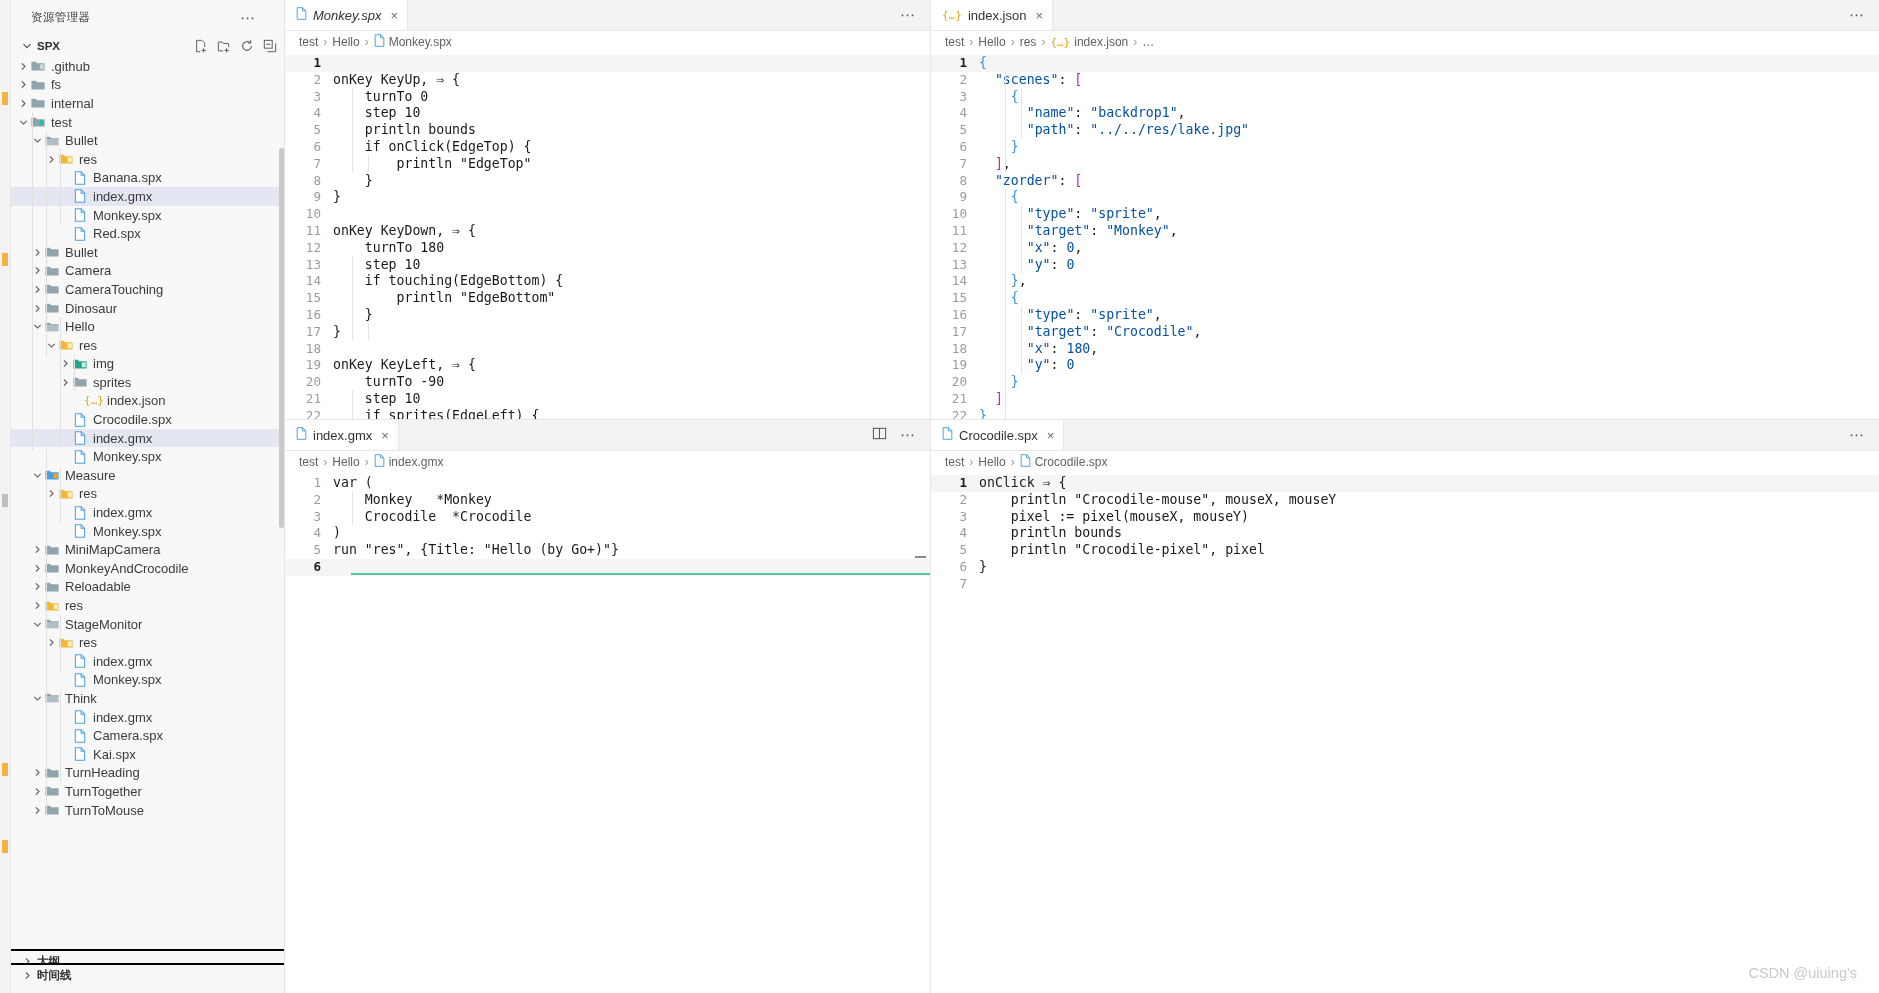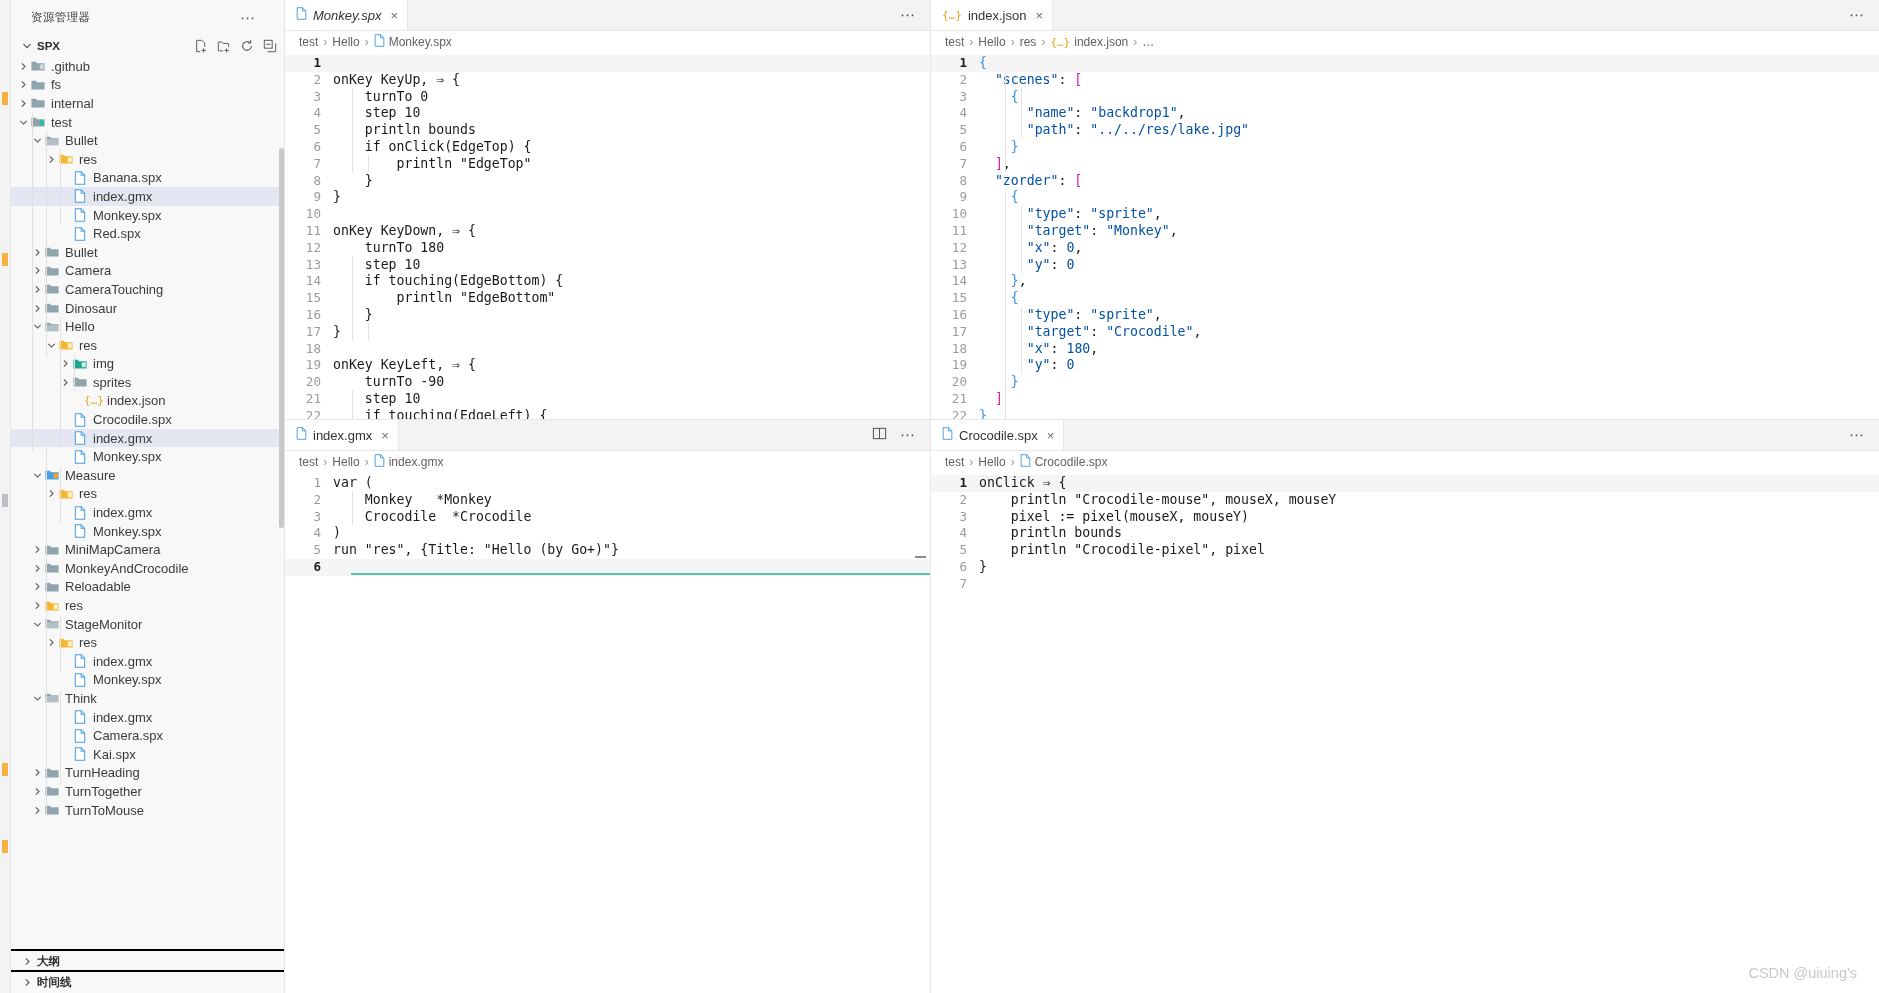--- a/index.html
+++ b/index.html
@@ -685,21 +685,21 @@
 
   <div class="sb-foot" style="bottom:22px">
     <span style="width:20px;display:inline-flex;justify-content:center">
       <svg width="9" height="9" viewBox="0 0 10 10">
           <path d="M3.2 1.5 L6.7 5 L3.2 8.5" stroke="#555" stroke-width="1.2" fill="none"></path>
         </svg>
     </span>
     <span>大纲</span>
   </div>
 
-  <div class="sb-foot" style="bottom:1px">
+  <div class="sb-foot" style="bottom:8px">
     <span style="width:20px;display:inline-flex;justify-content:center">
       <svg width="9" height="9" viewBox="0 0 10 10">
           <path d="M3.2 1.5 L6.7 5 L3.2 8.5" stroke="#555" stroke-width="1.2" fill="none"></path>
         </svg>
     </span>
     <span>时间线</span>
   </div>
 
   <div class="scroll-thumb" style="top:148px; height:380px;"></div>
 </div>
@@ -809,21 +809,21 @@
       <div class="cline">
         <span class="gutter">20</span>
         <span class="ctext"><span class="t-plain">    turnTo -90</span></span>
       </div>
       <div class="cline">
         <span class="gutter">21</span>
         <span class="ctext"><span class="t-plain">    step 10</span></span>
       </div>
       <div class="cline">
         <span class="gutter">22</span>
-        <span class="ctext"><span class="t-plain">    if touching(EdgeLeft) {</span></span>
+        <span class="ctext"><span class="t-plain">    if sprites(EdgeLeft) {</span></span>
       </div>
       <div class="indent-guide" style="left:67px; top:35px; height:84px"></div>
       <div class="indent-guide" style="left:83px; top:102px; height:17px"></div>
       <div class="indent-guide" style="left:67px; top:203px; height:84px"></div>
       <div class="indent-guide" style="left:83px; top:270px; height:17px"></div>
       <div class="indent-guide" style="left:67px; top:337px; height:34px"></div>
     </div>
   </div>
 <div class="pane" id="pane-tr" style="left:931px; top:0; width:948px; height:420px;">
     <div class="tabbar">

